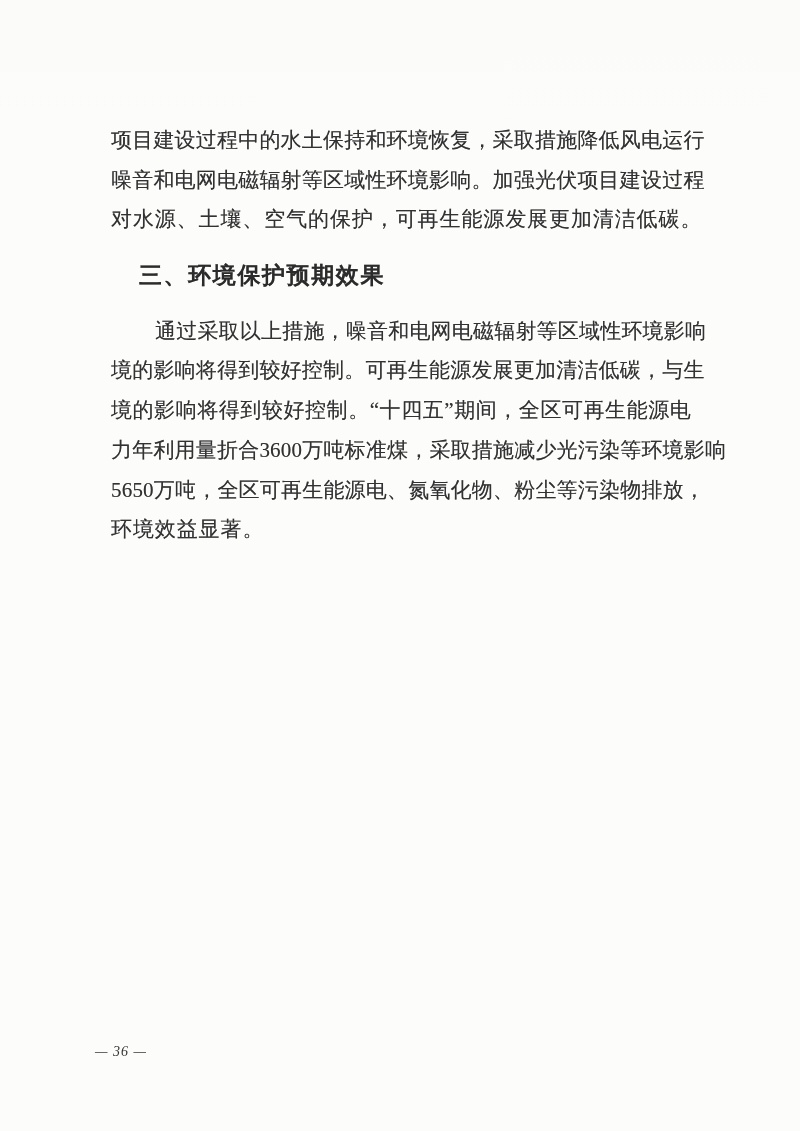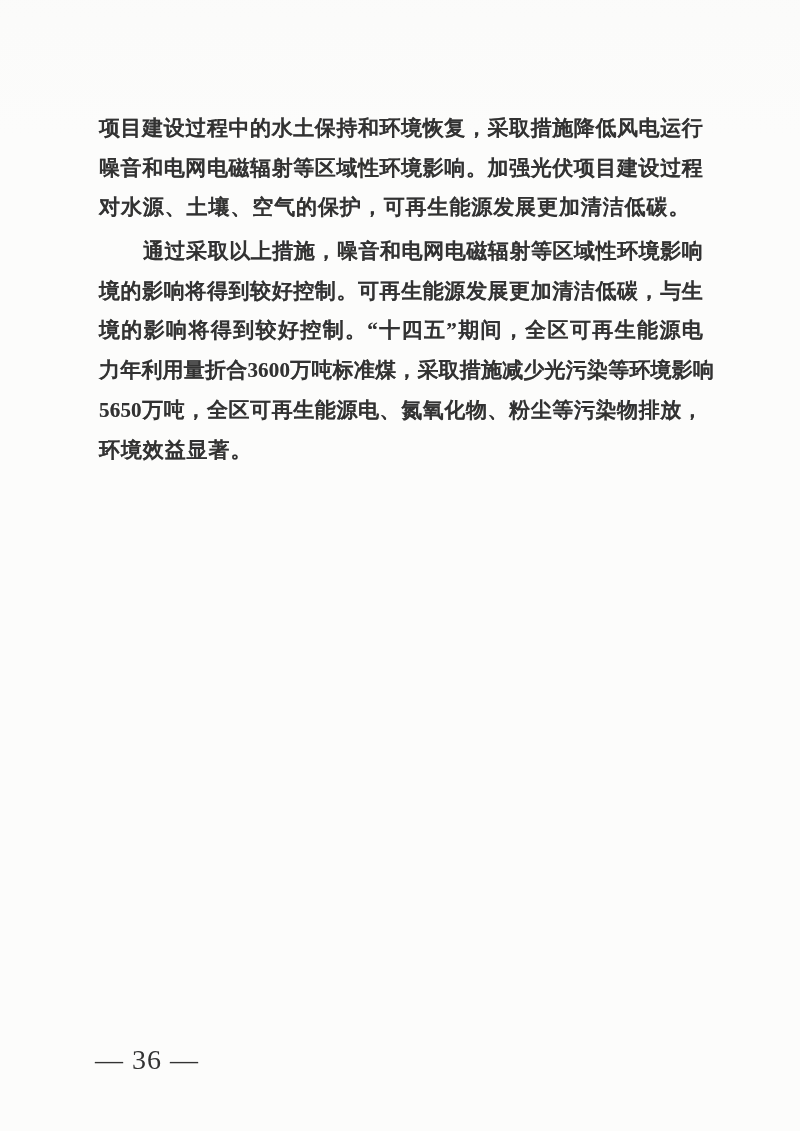--- a/index.html
+++ b/index.html
@@ -24,23 +24,22 @@
     position: absolute;
     left: 95px;
     top: 105px;
     width: 612px;
     font-family: "Liberation Serif", "DejaVu Serif", serif;
     font-size: 21px;
     color: #323232;
     text-shadow: 0 0 0.5px rgba(60,60,60,0.55);
   }
   .para {
-    margin: 4px;
+    margin: 16px;
     padding: 0;
-    font-weight: bold;
   }
   .line {
     display: block;
     height: 39.7px;
     line-height: 39.7px;
     text-align: justify;
     text-align-last: justify;
     letter-spacing: 0.2px;
     white-space: nowrap;
   }
@@ -61,38 +60,40 @@
     font-weight: bold;
     color: #2b2b2b;
     letter-spacing: 1.6px;
     text-shadow: 0 0 0.4px rgba(40,40,40,0.5);
   }
   .footer {
     position: absolute;
     left: 95px;
     top: 1044px;
     font-family: "Liberation Serif", "DejaVu Serif", serif;
-    font-size: 28px;
+    font-size: 14px;
     color: #333333;
     letter-spacing: 1px;
+    font-style: italic;
   }
 </style>
 </head>
 <body>
 
 <div class="page">
 
   <div class="body-text">
 
     <p class="para">
       <span class="line">项目建设过程中的水土保持和环境恢复，采取措施降低风电运行</span>
       <span class="line">噪音和电网电磁辐射等区域性环境影响。加强光伏项目建设过程</span>
       <span class="line line--end">对水源、土壤、空气的保护，可再生能源发展更加清洁低碳。</span>
     </p>
 
+    <h2 class="heading">三、环境保护预期效果</h2>
 
     <p class="para">
       <span class="line line--indent">通过采取以上措施，噪音和电网电磁辐射等区域性环境影响</span>
       <span class="line">境的影响将得到较好控制。可再生能源发展更加清洁低碳，与生</span>
       <span class="line">境的影响将得到较好控制。“十四五”期间，全区可再生能源电</span>
       <span class="line">力年利用量折合3600万吨标准煤，采取措施减少光污染等环境影响</span>
       <span class="line">5650万吨，全区可再生能源电、氮氧化物、粉尘等污染物排放，</span>
       <span class="line line--end">环境效益显著。</span>
     </p>
 

